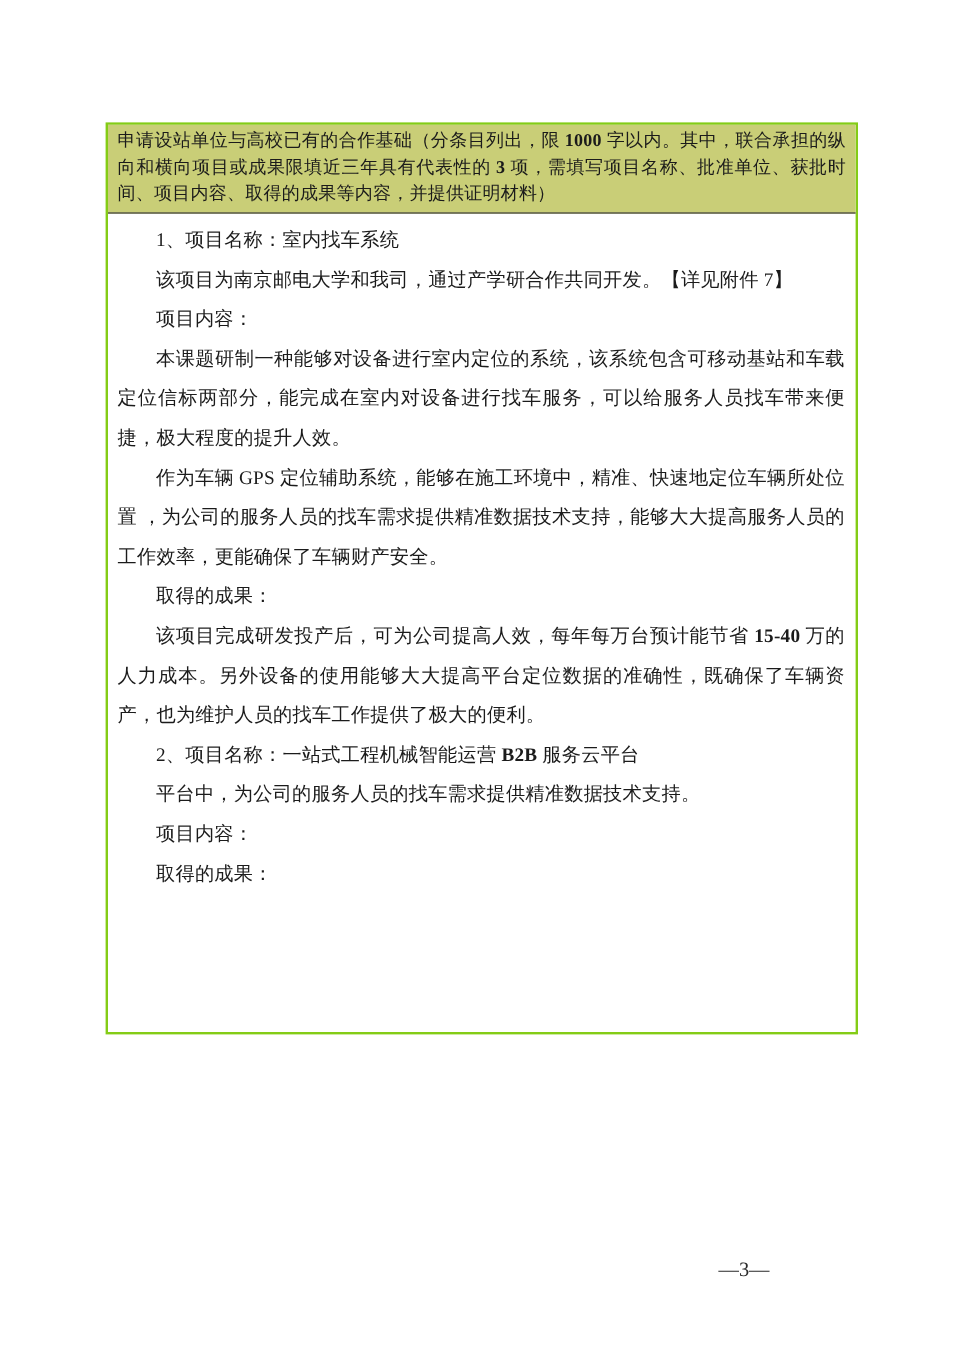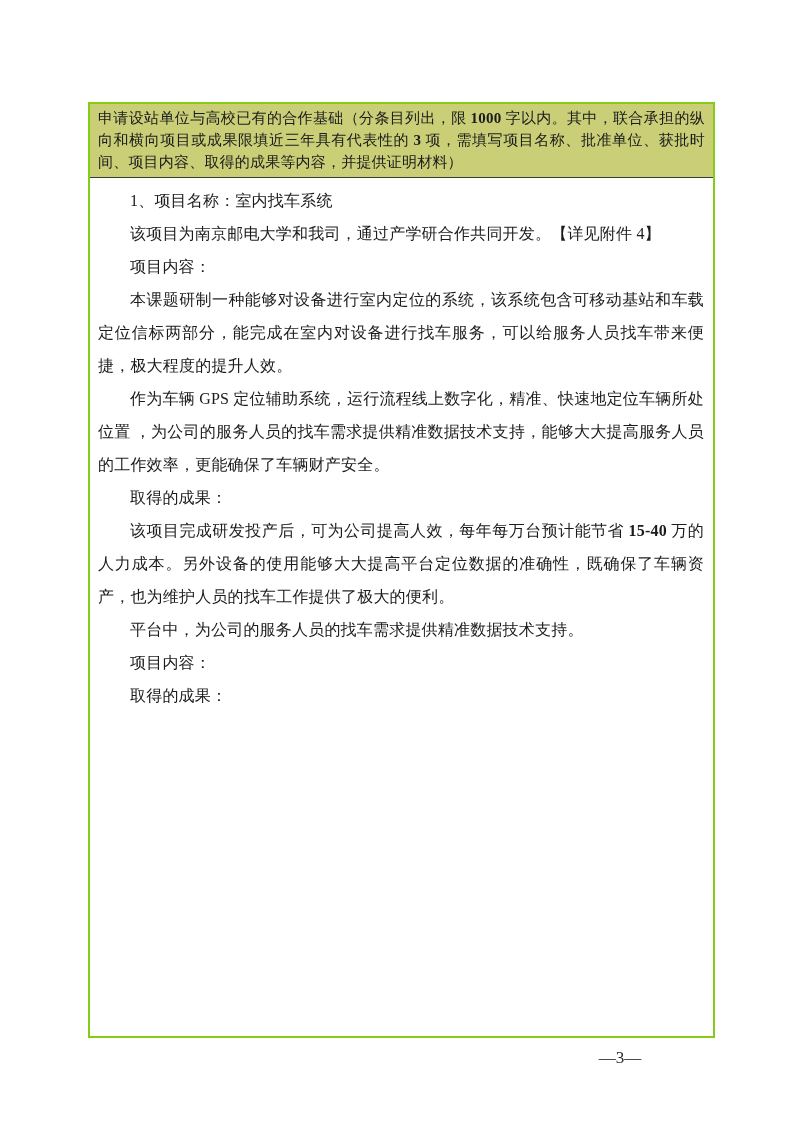--- a/index.html
+++ b/index.html
@@ -26,21 +26,21 @@
     box-sizing: border-box;
     border-bottom: 1.5px solid #3a3a3a;
     padding: 3px 8px 4px 8px;
     font-size: 15px;
     line-height: 22px;
     text-align: justify;
     letter-spacing: 0.2px;
   }
   .body-cell {
     box-sizing: border-box;
-    height: 858px;
+    height: 682px;
     padding: 6px 9px 0 8px;
     font-size: 16px;
     line-height: 33px;
     text-align: justify;
     letter-spacing: 0.2px;
   }
   .body-cell p {
     margin: 0;
     text-indent: 2em;
   }
@@ -62,26 +62,27 @@
 </head>
 <body>
 
 <div class="doc-table">
   <div class="header-cell" style="background: rgb(201, 206, 119);">
     <span>申请设站单位与高校已有的合作基础（分条目列出，限<b> 1000 </b>字以内。其中，联合承担的纵向和横向项目或成果限填近三年具有代表性的<b> 3 </b>项，需填写项目名称、批准单位、获批时间、项目内容、取得的成果等内容，并提供证明材料）</span>
   </div>
   <div class="body-cell" id="body-cell">
 
   <p>1、项目名称：室内找车系统</p>
-      <p>该项目为南京邮电大学和我司，通过产学研合作共同开发。【详见附件 4】</p>
+      <p>该项目为南京邮电大学和我司，通过产学研合作共同开发。【详见附件 7】</p>
       <p>项目内容：</p>
       <p>本课题研制一种能够对设备进行室内定位的系统，该系统包含可移动基站和车载定位信标两部分，能完成在室内对设备进行找车服务，可以给服务人员找车带来便捷，极大程度的提升人效。</p>
-      <p>作为车辆 GPS 定位辅助系统，运行流程线上数字化，精准、快速地定位车辆所处位置 ，为公司的服务人员的找车需求提供精准数据技术支持，能够大大提高服务人员的工作效率，更能确保了车辆财产安全。</p>
+      <p>作为车辆 GPS 定位辅助系统，能够在施工环境中，精准、快速地定位车辆所处位置 ，为公司的服务人员的找车需求提供精准数据技术支持，能够大大提高服务人员的工作效率，更能确保了车辆财产安全。</p>
       <p>取得的成果：</p>
       <p>该项目完成研发投产后，可为公司提高人效，每年每万台预计能节省 <b>15-40</b> 万的人力成本。另外设备的使用能够大大提高平台定位数据的准确性，既确保了车辆资产，也为维护人员的找车工作提供了极大的便利。</p>
+      <p>2、项目名称：一站式工程机械智能运营 <b>B2B</b> 服务云平台</p>
       <p>平台中，为公司的服务人员的找车需求提供精准数据技术支持。</p>
       <p>项目内容：</p>
       <p>取得的成果：</p>
     </div>
 </div>
 
 <div class="page-number">
   <span>—3—</span>
 </div>
 

